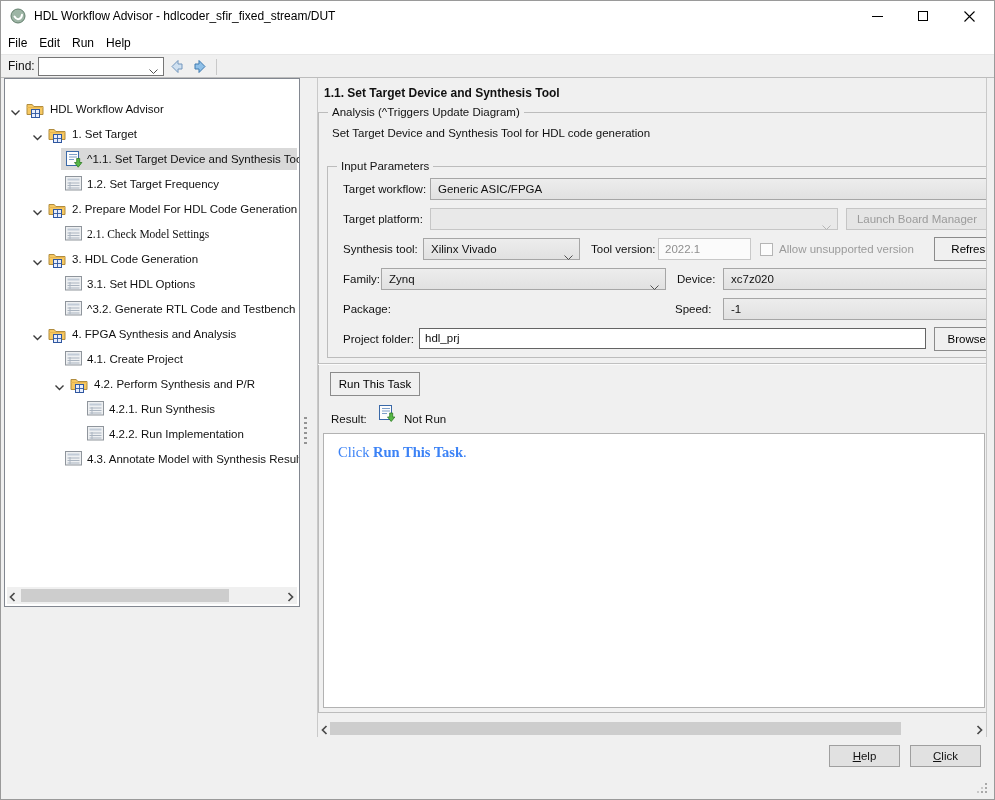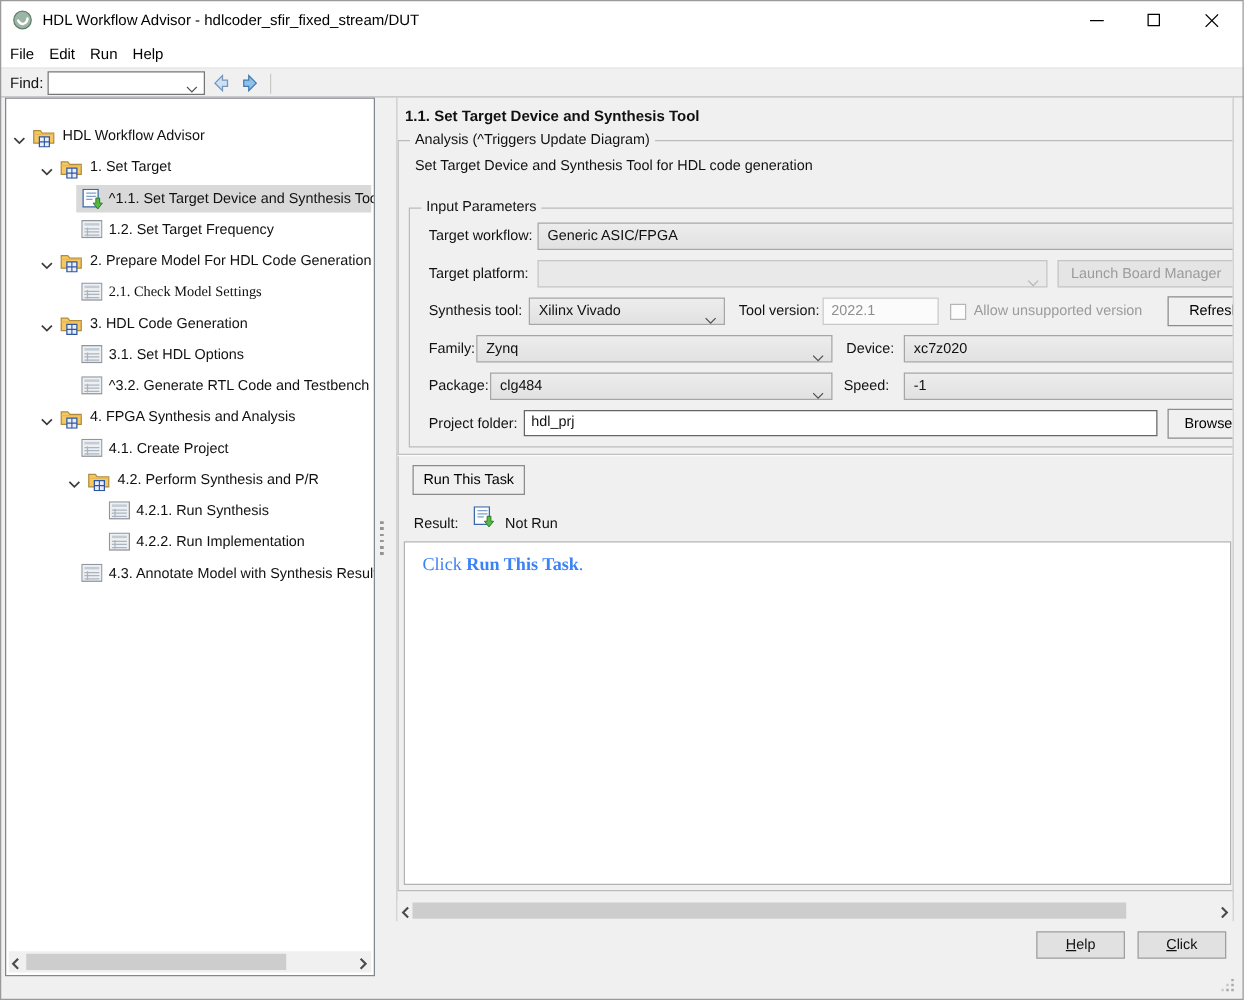--- a/index.html
+++ b/index.html
@@ -31,21 +31,21 @@
              border-top:1px solid #e6e6e6; border-bottom:1px solid #bdbdbd; }
   .find-label { position:absolute; left:8px; top:0; height:23px; line-height:23px; }
   .find-combo { position:absolute; left:38px; top:2px; width:126px; height:19px; background:#fff; border:1px solid #767676; }
   .find-combo input { position:absolute; left:2px; top:1px; width:104px; height:15px; border:none; outline:none; font:11px "Liberation Sans",sans-serif; background:transparent; }
   .find-combo .chev { position:absolute; right:5px; top:6px; }
   .nav-arrow { position:absolute; top:3px; width:19px; height:17px; }
   .nav-back { left:168px; } .nav-fwd { left:190px; }
   .find-sep { position:absolute; left:216px; top:4px; width:1px; height:16px; background:#c9c9c9; }
 
   
-  .tree-panel { position:absolute; left:4px; top:78px; width:296px; height:703px;
+  .tree-panel { position:absolute; left:4px; top:78px; width:296px; height:529px;
                 background:#fff; border:1px solid #828790; overflow:hidden; }
   .tree-row { position:absolute; left:0; width:100%; height:25px; }
   .tree-row.selected::before { content:""; position:absolute; left:56px; right:2px; top:1px; height:22px; background:#d9d9d9; }
   .tree-chevron { position:absolute; top:9px; width:11px; height:8px; }
   .tree-icon { position:absolute; top:4px; width:18px; height:17px; }
   .tree-label { position:absolute; top:0; height:25px; line-height:25px; font-size:11.5px; white-space:nowrap; }
   .hscroll { position:absolute; background:#f0f0f0; }
   .hscroll .thumb { position:absolute; top:2px; height:13px; background:#cdcdcd; }
   .hscroll .sarrow { position:absolute; top:4px; width:8px; height:10px; }
   .tree-hscroll { left:2px; bottom:2px; right:2px; height:17px; }
@@ -367,28 +367,20 @@
               <polyline points="0.5,0.5 4.5,4.5 8.5,0.5" fill="none" stroke="#505050"></polyline>
             </svg>
         </span>
       </span>
       <span class="flabel" style="left:349px; top:101px;">Device:</span>
       <span class="gray-input" style="left:395px; top:101px; width:500px;">
         <span>xc7z020</span>
       </span>
 
       <span class="flabel" style="left:15px; top:131px;">Package:</span>
-      <span class="combo" style="left:64px; top:131px; width:274px;">
-        <span>clg484</span>
-        <span class="chev">
-          <svg width="9" height="6" viewBox="0 0 9 6">
-              <polyline points="0.5,0.5 4.5,4.5 8.5,0.5" fill="none" stroke="#505050"></polyline>
-            </svg>
-        </span>
-      </span>
       <span class="flabel" style="left:347px; top:131px;">Speed:</span>
       <span class="gray-input" style="left:395px; top:131px; width:500px;">
         <span>-1</span>
       </span>
 
       <span class="flabel" style="left:15px; top:161px;">Project folder:</span>
       <span class="text-input" style="left:91px; top:161px; width:507px;">
         <span>hdl_prj</span>
       </span>
       <span class="btn" style="left:606px; top:160px; width:75px; height:24px; line-height:22px;">Browse...</span>

